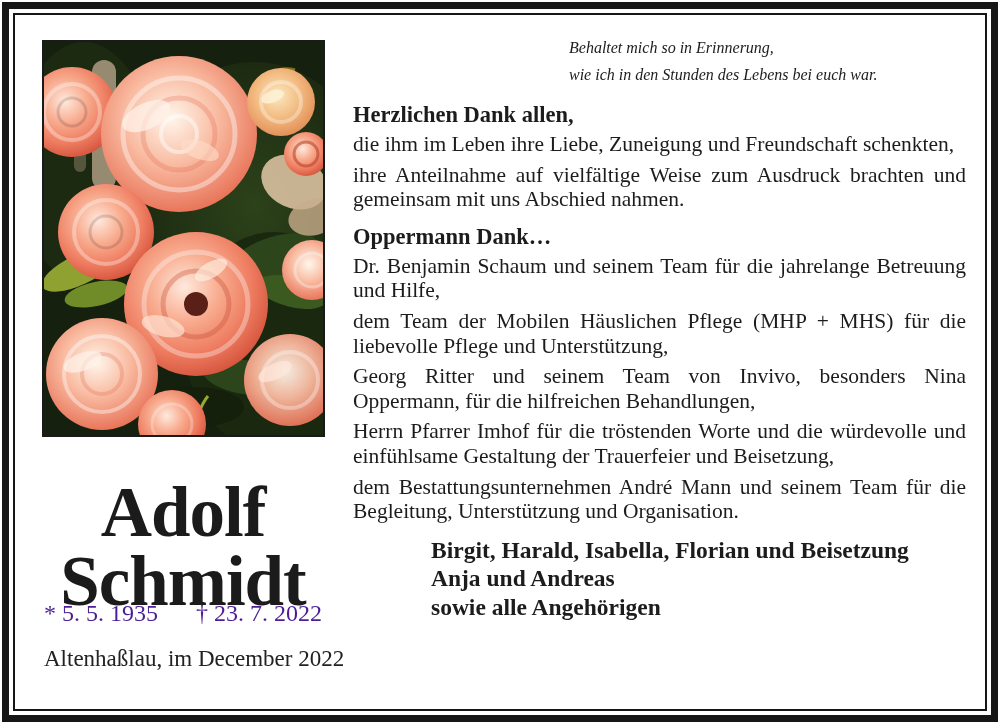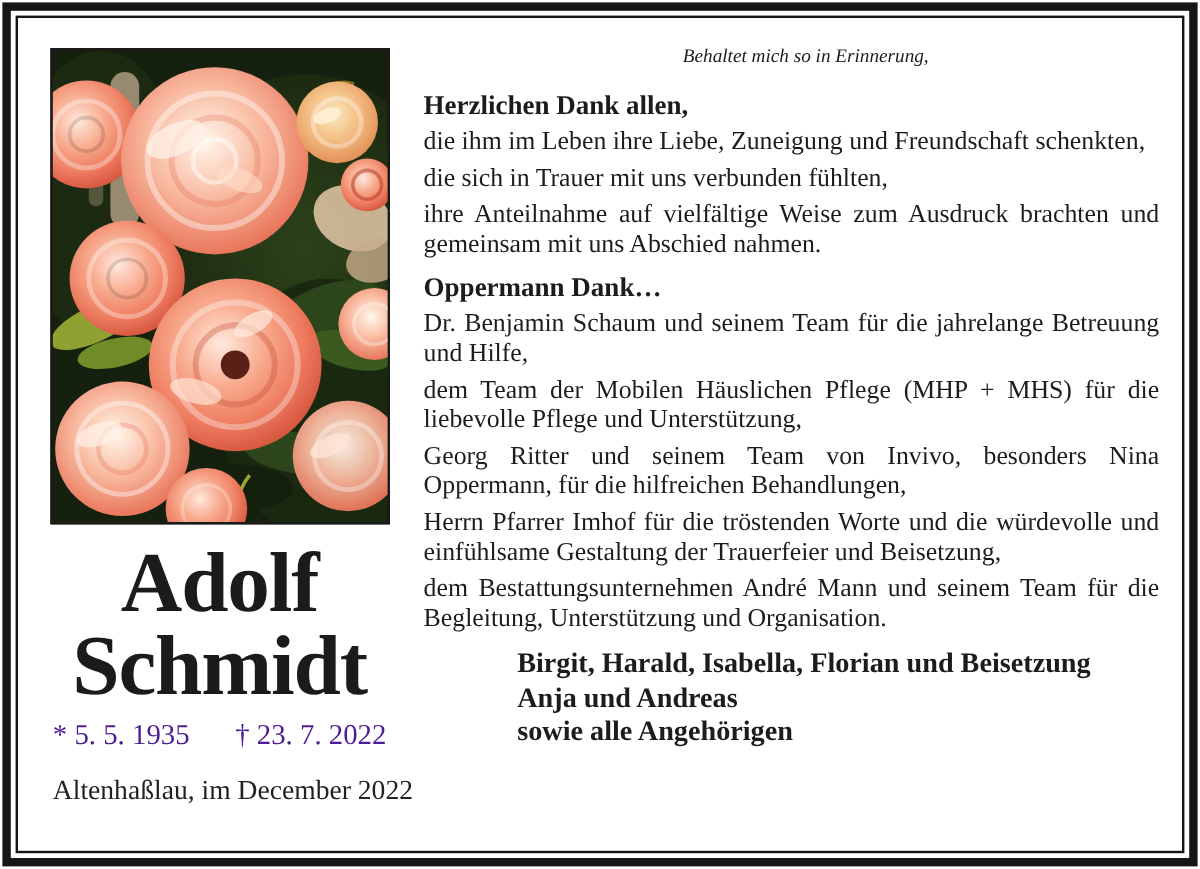--- a/index.html
+++ b/index.html
@@ -11,21 +11,21 @@
   .frame-outer{position:absolute;left:2px;top:2px;right:2px;bottom:2px;border:7px solid #161616;}
   .frame-inner{position:absolute;left:13px;top:13px;right:13px;bottom:13px;border:2px solid #161616;}
 
   
   .photo{
     position:absolute;left:42px;top:40px;width:283px;height:397px;
     border:2px solid #1a1a1a;box-sizing:border-box;background:#16200e;
   }
   .photo svg{display:block;width:100%;height:100%;}
   .name-block{
-    position:absolute;left:18px;top:452px;width:330px;text-align:center;
+    position:absolute;left:18px;top:478px;width:330px;text-align:center;
     font-weight:bold;font-size:71px;line-height:69px;letter-spacing:-1px;color:#1b1b1b;
   }
   .dates-row{
     position:absolute;left:18px;top:600px;width:330px;display:flex;
     justify-content:center;gap:38px;font-size:24px;color:#4c1d95;
   }
   .place-date{
     position:absolute;left:44px;top:646px;font-size:23px;color:#222;
   }
 
@@ -164,25 +164,25 @@
   <span>* 5. 5. 1935</span>
   <span>† 23. 7. 2022</span>
 </div>
 
 <div class="place-date">Altenhaßlau, im December 2022</div>
 
 <div class="right-col">
 
   <div class="epigraph">
     <div>Behaltet mich so in Erinnerung,</div>
+    <div>wie ich in den Stunden des Lebens bei euch war.</div>
   </div>
 
   <div class="h-bold first">Herzlichen Dank allen,</div>
   <p class="body-p">die ihm im Leben ihre Liebe, Zuneigung und Freundschaft schenkten,</p>
-  <p class="body-p">die sich in Trauer mit uns verbunden fühlten,</p>
   <p class="body-p">ihre Anteilnahme auf vielfältige Weise zum Ausdruck brachten und gemeinsam mit uns Abschied nahmen.</p>
 
   <div class="h-bold">Oppermann Dank…</div>
   <p class="body-p">Dr. Benjamin Schaum und seinem Team für die jahrelange Betreuung und Hilfe,</p>
   <p class="body-p">dem Team der Mobilen Häuslichen Pflege (MHP + MHS) für die liebevolle Pflege und Unterstützung,</p>
   <p class="body-p">Georg Ritter und seinem Team von Invivo, besonders Nina Oppermann, für die hilfreichen Behandlungen,</p>
   <p class="body-p">Herrn Pfarrer Imhof für die tröstenden Worte und die würdevolle und einfühlsame Gestaltung der Trauerfeier und Beisetzung,</p>
   <p class="body-p">dem Bestattungsunternehmen André Mann und seinem Team für die Begleitung, Unterstützung und Organisation.</p>
 
   <div class="signature">

